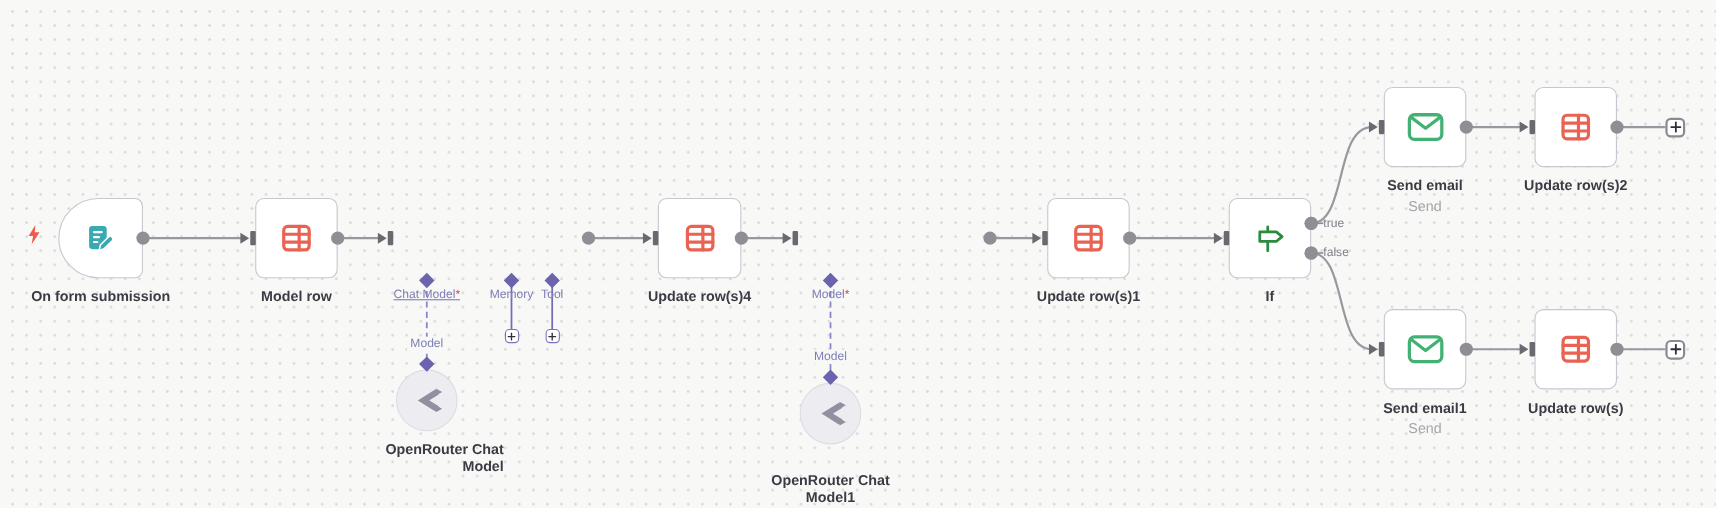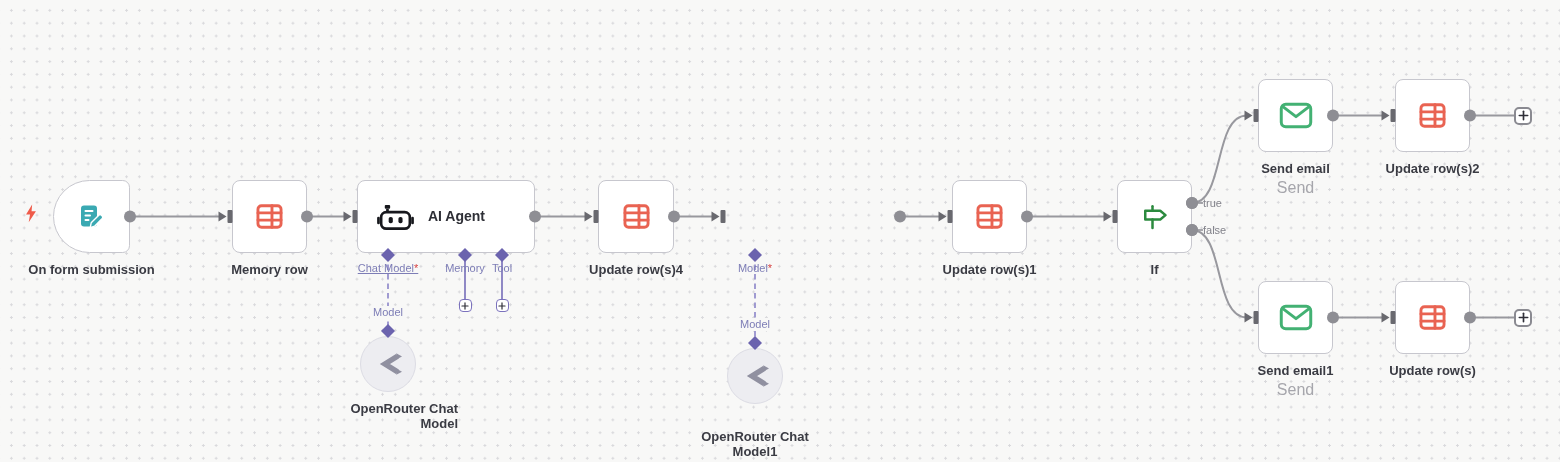--- a/index.html
+++ b/index.html
@@ -21,21 +21,21 @@
   }
   .node.trigger{border-radius:40px 8px 8px 40px;}
   .node.wide{justify-content:flex-start;padding-left:19px;gap:14px;}
   .node.circle{border-radius:50%;background:#ededf1;border-color:#dcdce4;}
   .inner-label{font-size:14px;font-weight:600;color:#2e2f36;line-height:17px;max-width:96px;}
   .node-label{
     position:absolute;z-index:2;transform:translateX(-50%);
     text-align:center;white-space:nowrap;
     font-size:13px;font-weight:600;color:#3a3b43;line-height:16px;
   }
-  .node-label .sub{font-size:16px;font-weight:400;color:#a6a6ac;margin-top:3px;}
+  .node-label .sub{font-size:13px;font-weight:400;color:#a6a6ac;margin-top:3px;}
   .node-label.wrap{white-space:normal;width:140px;line-height:15px;}
   .ai-port-label{
     position:absolute;z-index:3;transform:translateX(-50%);white-space:nowrap;
     font-size:11px;color:#7d7db6;line-height:12px;text-align:center;
   }
   .ai-port-label .req{color:#d63f3f;}
   .edge-mid-label{
     position:absolute;z-index:3;transform:translateX(-50%);
     font-size:11px;color:#7d7db6;background:#f8f8f7;padding:0 3px;line-height:13px;
   }
@@ -141,35 +141,21 @@
       <div data-interactable="false" style="display: flex; align-items: center; justify-content: center;">
         <svg width="33" height="33" viewBox="0 0 24 24" fill="none" stroke="#e96352" stroke-width="2.1" stroke-linecap="round">
     <rect x="3.6" y="4.2" width="16.8" height="15.6" rx="2.6"></rect>
     <line x1="3.6" y1="9.4" x2="20.4" y2="9.4"></line>
     <line x1="3.6" y1="14.6" x2="20.4" y2="14.6"></line>
     <line x1="13.8" y1="4.2" x2="13.8" y2="19.8"></line>
         </svg>
       </div>
     </div>
     <div class="node-label" data-interactable="false" style="left: 269.5px; top: 262px;">
-      <div data-interactable="false">Memory row</div>
-    </div>
-    <div class="node wide" data-interactable="true" style="left: 357px; top: 180px; width: 178px; height: 73px;">
-      <div data-interactable="false" style="display: flex; align-items: center; justify-content: center;">
-        <svg width="37" height="28" viewBox="0 0 30 23" fill="none" stroke="#17181d" stroke-width="2.2">
-    <rect x="6.2" y="1.6" width="4.4" height="3.2" rx="0.8" fill="#17181d" stroke="none"></rect>
-    <line x1="8.4" y1="4.8" x2="8.4" y2="7.4"></line>
-    <rect x="3.2" y="7.5" width="23.6" height="13.6" rx="4.2"></rect>
-    <rect x="9.4" y="11.5" width="3.4" height="5.2" rx="1.5" fill="#17181d" stroke="none"></rect>
-    <rect x="17.4" y="11.5" width="3.4" height="5.2" rx="1.5" fill="#17181d" stroke="none"></rect>
-    <line x1="1" y1="12.4" x2="1" y2="16.4" stroke-linecap="round"></line>
-    <line x1="29" y1="12.4" x2="29" y2="16.4" stroke-linecap="round"></line>
-        </svg>
-      </div>
-      <div class="inner-label" data-interactable="false">AI Agent</div>
+      <div data-interactable="false">Model row</div>
     </div>
     <div class="ai-port-label" data-interactable="false" style="left: 388px; top: 262px; text-decoration: underline;">Chat Model<span class="req" data-interactable="false">*</span></div>
     <button class="plus-ai" data-interactable="true" style="left: 458.5px; top: 299px; width: 13px; height: 13px;">
       <svg width="8" height="8" viewBox="0 0 10 10" fill="none" stroke="#2f2f38" stroke-width="1.5" stroke-linecap="round">
     <line x1="5" y1="1.2" x2="5" y2="8.8"></line>
         <line x1="1.2" y1="5" x2="8.8" y2="5"></line>
       </svg>
     </button>
     <div class="ai-port-label" data-interactable="false" style="left: 465px; top: 262px;">Memory</div>
     <button class="plus-ai" data-interactable="true" style="left: 495.5px; top: 299px; width: 13px; height: 13px;">

